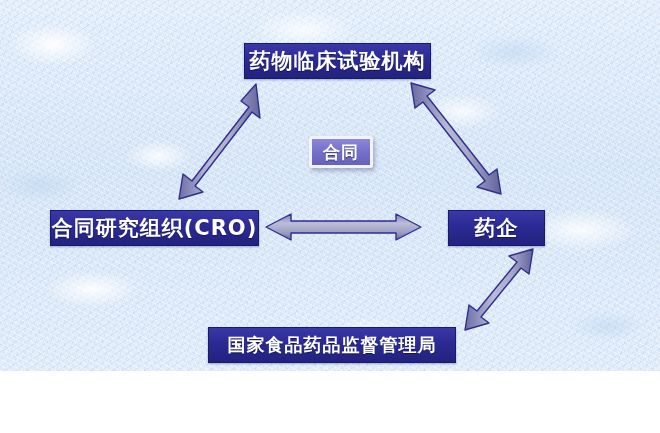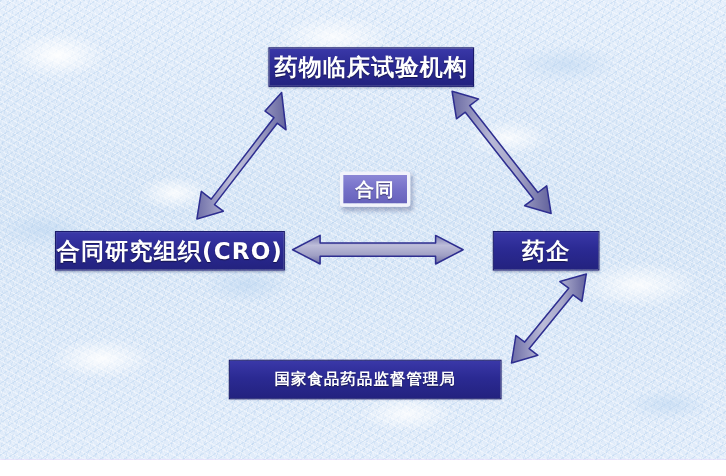--- a/index.html
+++ b/index.html
@@ -3,21 +3,21 @@
 <meta charset="utf-8">
 <style>
   html, body {
     margin: 0;
     padding: 0;
     background: #ffffff;
   }
   #stage {
     position: relative;
     width: 660px;
-    height: 418px;
+    height: 371px;
     overflow: hidden;
     font-family: "DejaVu Sans", "Liberation Sans", sans-serif;
     background-color: #f0abfc;
   }
   
   #bg-texture {
     position: absolute;
     inset: 0;
     background-color: #dde9f8;
     background-image:
@@ -48,40 +48,39 @@
     background: linear-gradient(180deg, #3a38a8 0%, #2b2a93 45%, #23227f 100%);
     color: #ffffff;
     font-weight: bold;
     letter-spacing: 1px;
     text-shadow: 0 1px 1px rgba(0,0,0,0.45);
     box-shadow: 0 1px 2px rgba(30,40,90,0.35);
   }
   #node-institution { left: 244px; top: 43px;  width: 187px; height: 36px; font-size: 21px; }
   #node-cro         { left: 50px;  top: 210px; width: 209px; height: 36px; font-size: 21px; }
   #node-pharma      { left: 448px; top: 210px; width: 97px;  height: 36px; font-size: 21px; }
-  #node-cfda        { left: 208px; top: 327px; width: 248px; height: 36px; font-size: 14px; }
+  #node-cfda        { left: 208px; top: 327px; width: 248px; height: 36px; font-size: 18px; }
 
   #label-contract {
     position: absolute;
     left: 309px; top: 136px;
     width: 64px; height: 32px;
     box-sizing: border-box;
     display: flex;
     align-items: center;
     justify-content: center;
     border: 3px solid #f2f3fb;
     border-radius: 3px;
     background: linear-gradient(180deg, #8c87d6 0%, #7570c8 50%, #6661bb 100%);
     color: #ffffff;
     font-size: 17px;
     font-weight: bold;
     letter-spacing: 1px;
     text-shadow: 0 1px 1px rgba(0,0,0,0.4);
     box-shadow: 2px 3px 4px rgba(70,80,130,0.38);
-    margin-top: 20px;
   }
 
   #arrow-layer {
     position: absolute;
     inset: 0;
   }
   #watermark {
     position: absolute;
     left: 432px;
     top: 385px;

